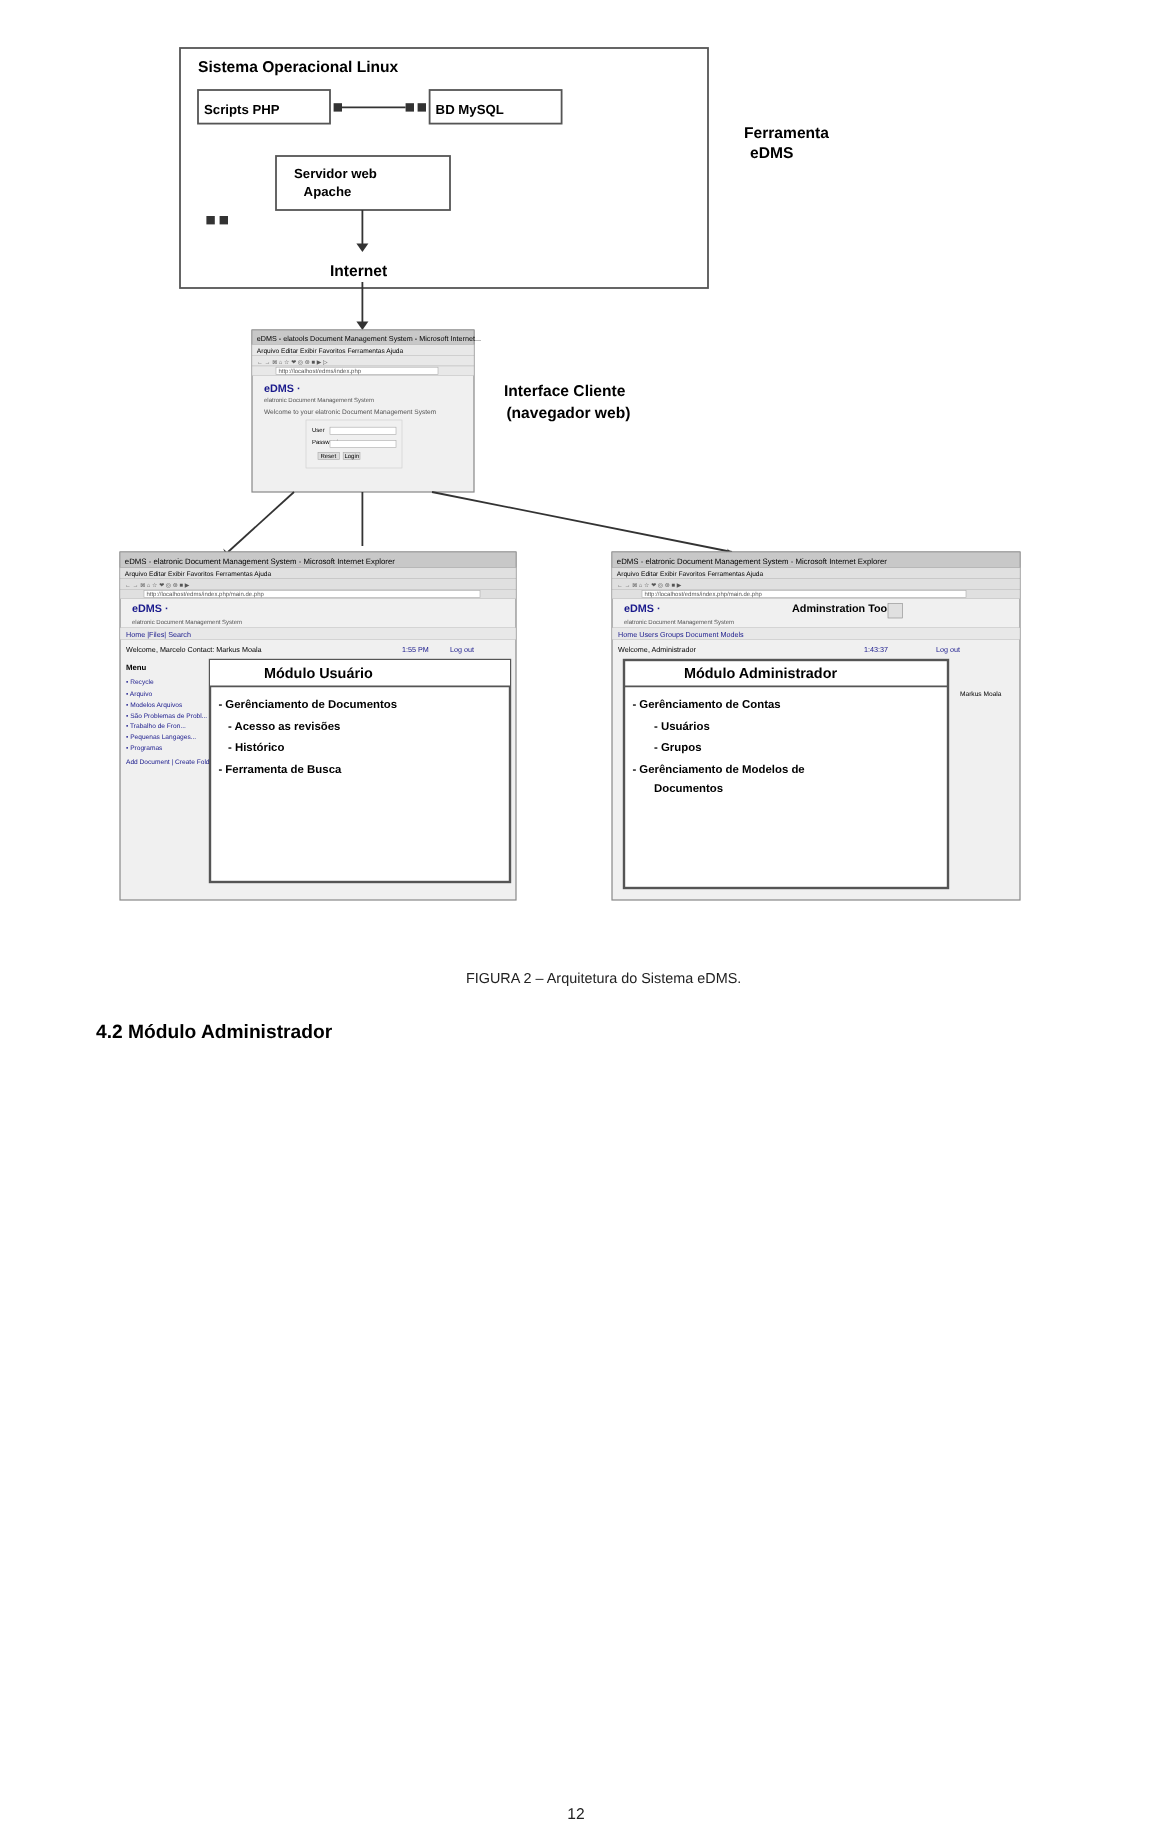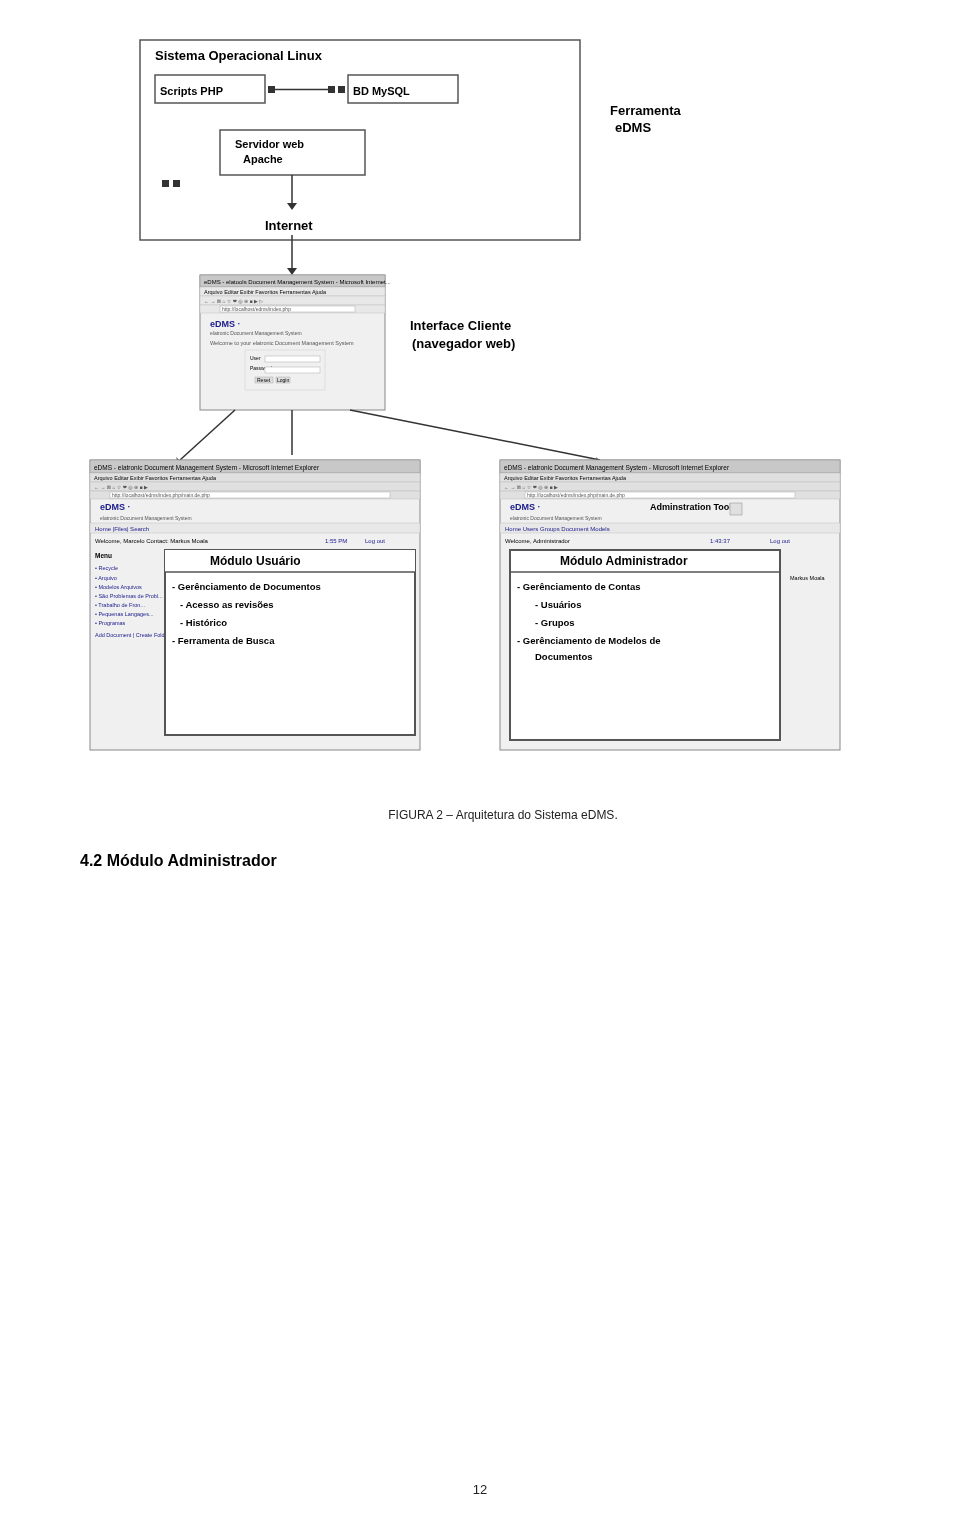--- a/index.html
+++ b/index.html
@@ -18,21 +18,21 @@
       display: flex;
       flex-direction: column;
       align-items: center;
     }
 
     
     .diagram-area {
       width: 100%;
       display: flex;
       flex-direction: column;
-      align-items: flex-start;
+      align-items: center;
       margin-top: 10px;
     }
 
     
     .figure-caption {
       font-size: 12px;
       font-family: Arial, sans-serif;
       text-align: center;
       margin-top: 18px;
       margin-bottom: 30px;
@@ -56,21 +56,21 @@
       font-family: "Times New Roman", Times, serif;
       text-align: justify;
       line-height: 1.6;
       width: 100%;
       margin-bottom: 10px;
     }
 
     
     .page-number {
       position: absolute;
-      bottom: 36px;
+      bottom: 14px;
       left: 50%;
       transform: translateX(-50%);
       font-size: 13px;
       font-family: Arial, sans-serif;
       color: #222;
     }
   </style>
 </head>
 <body>
 

